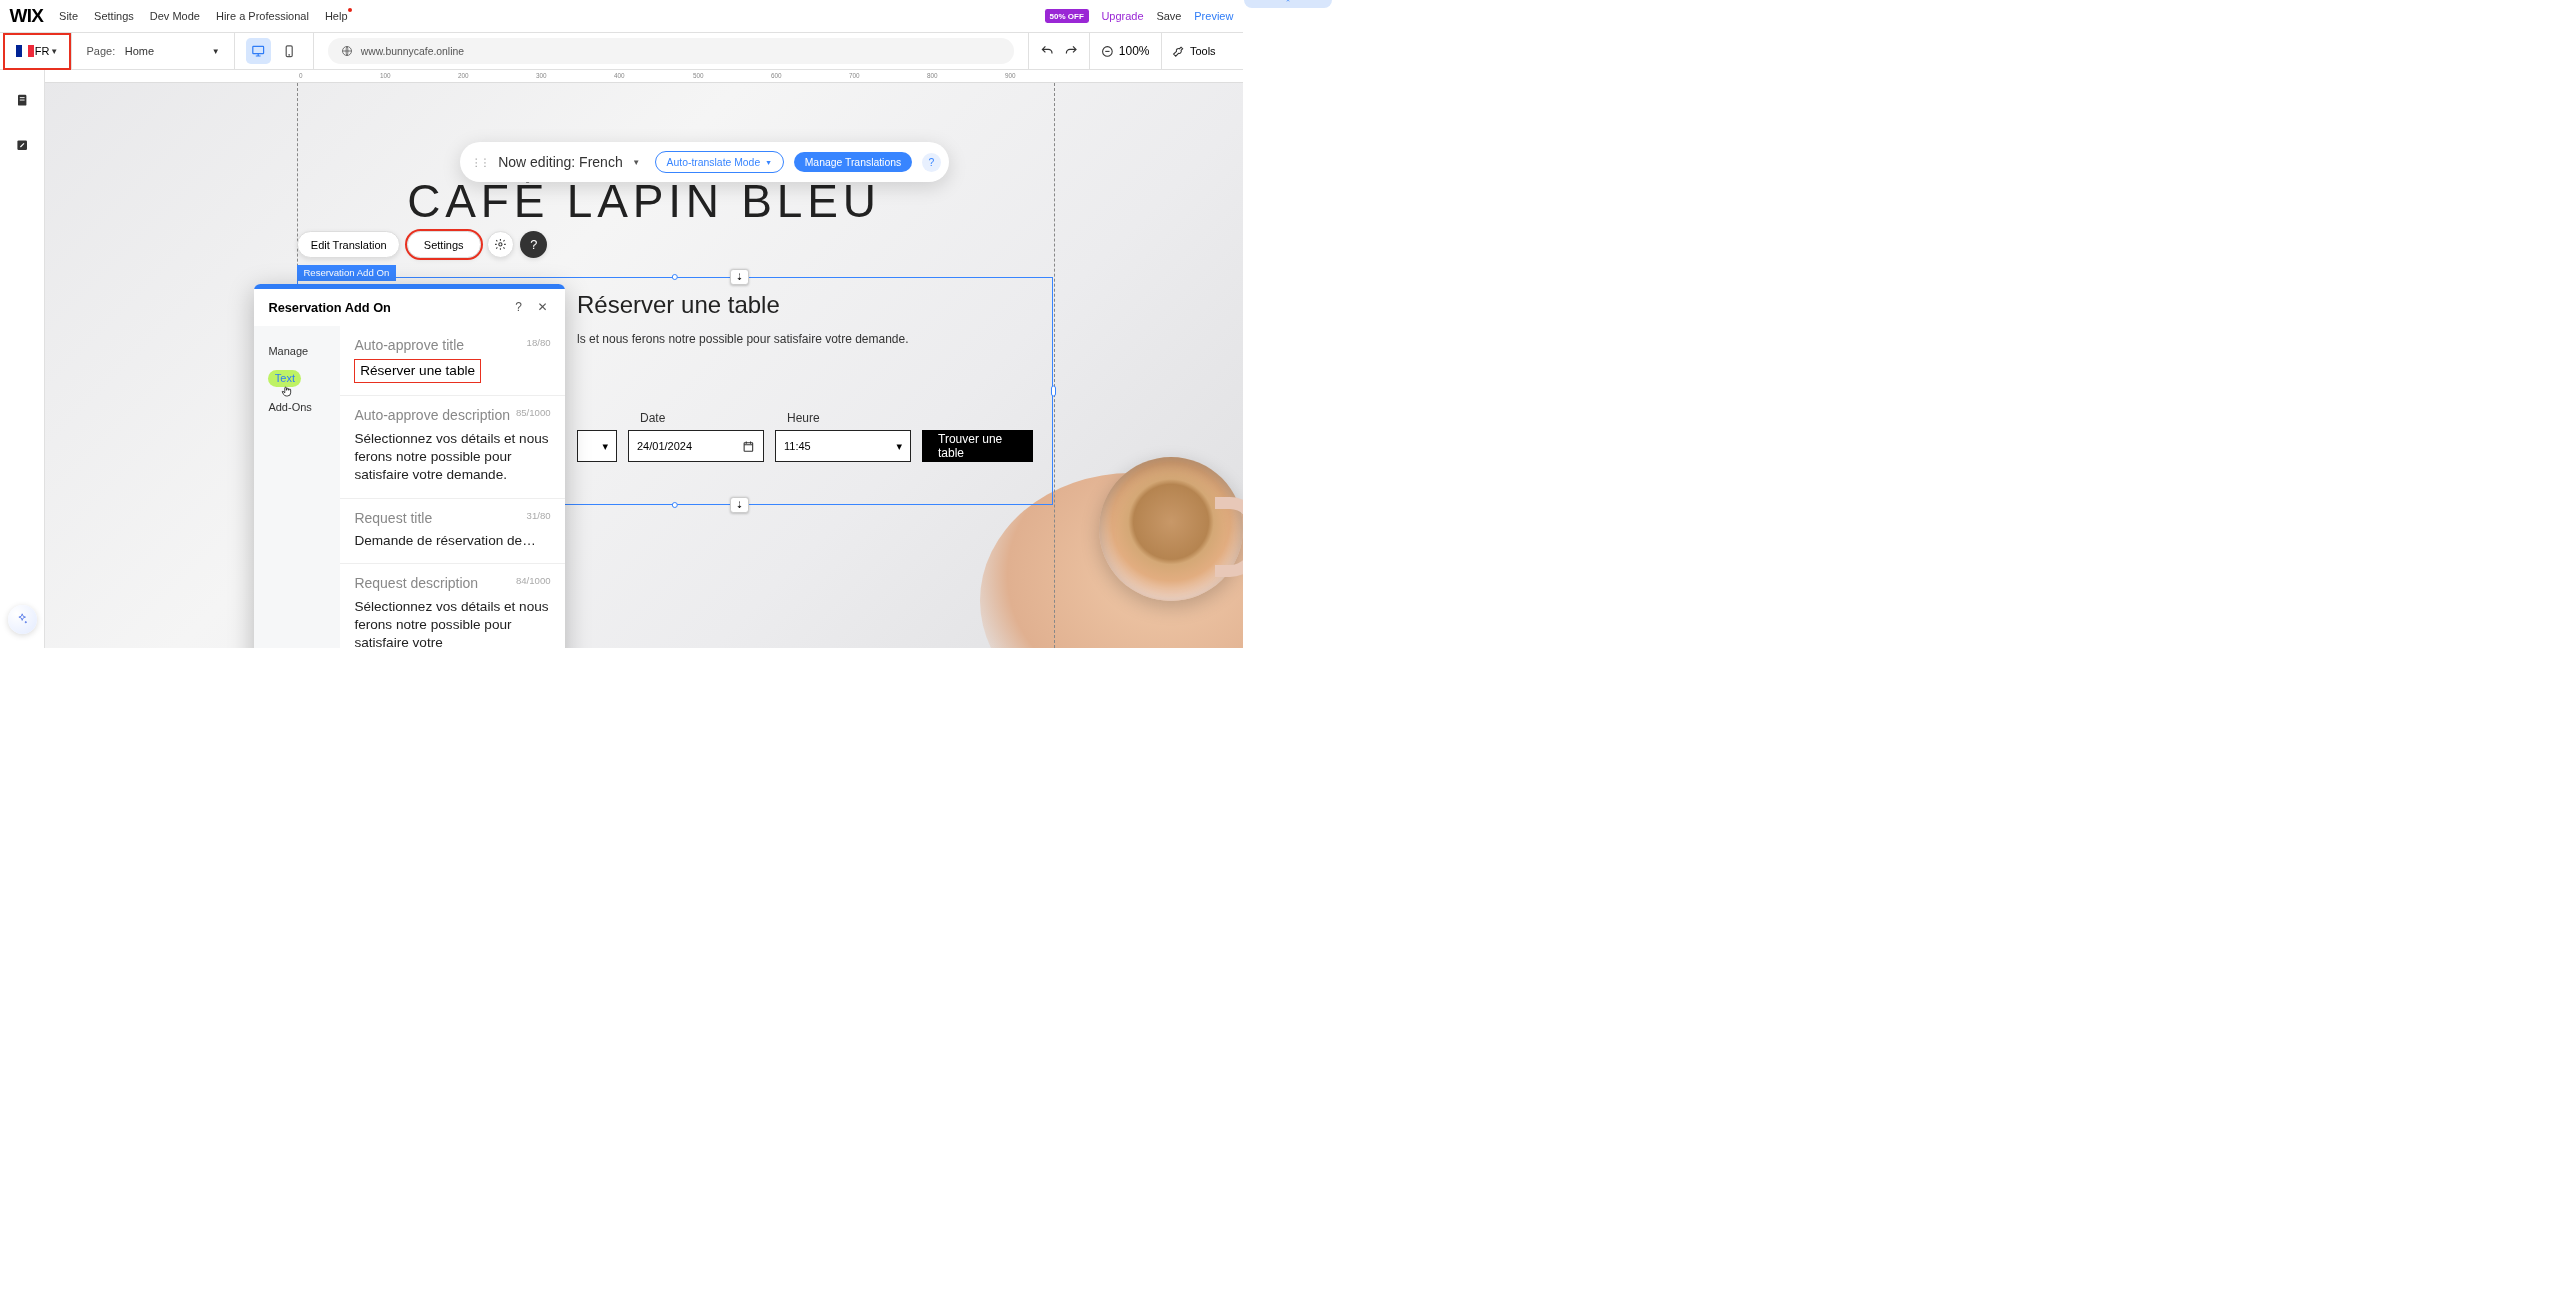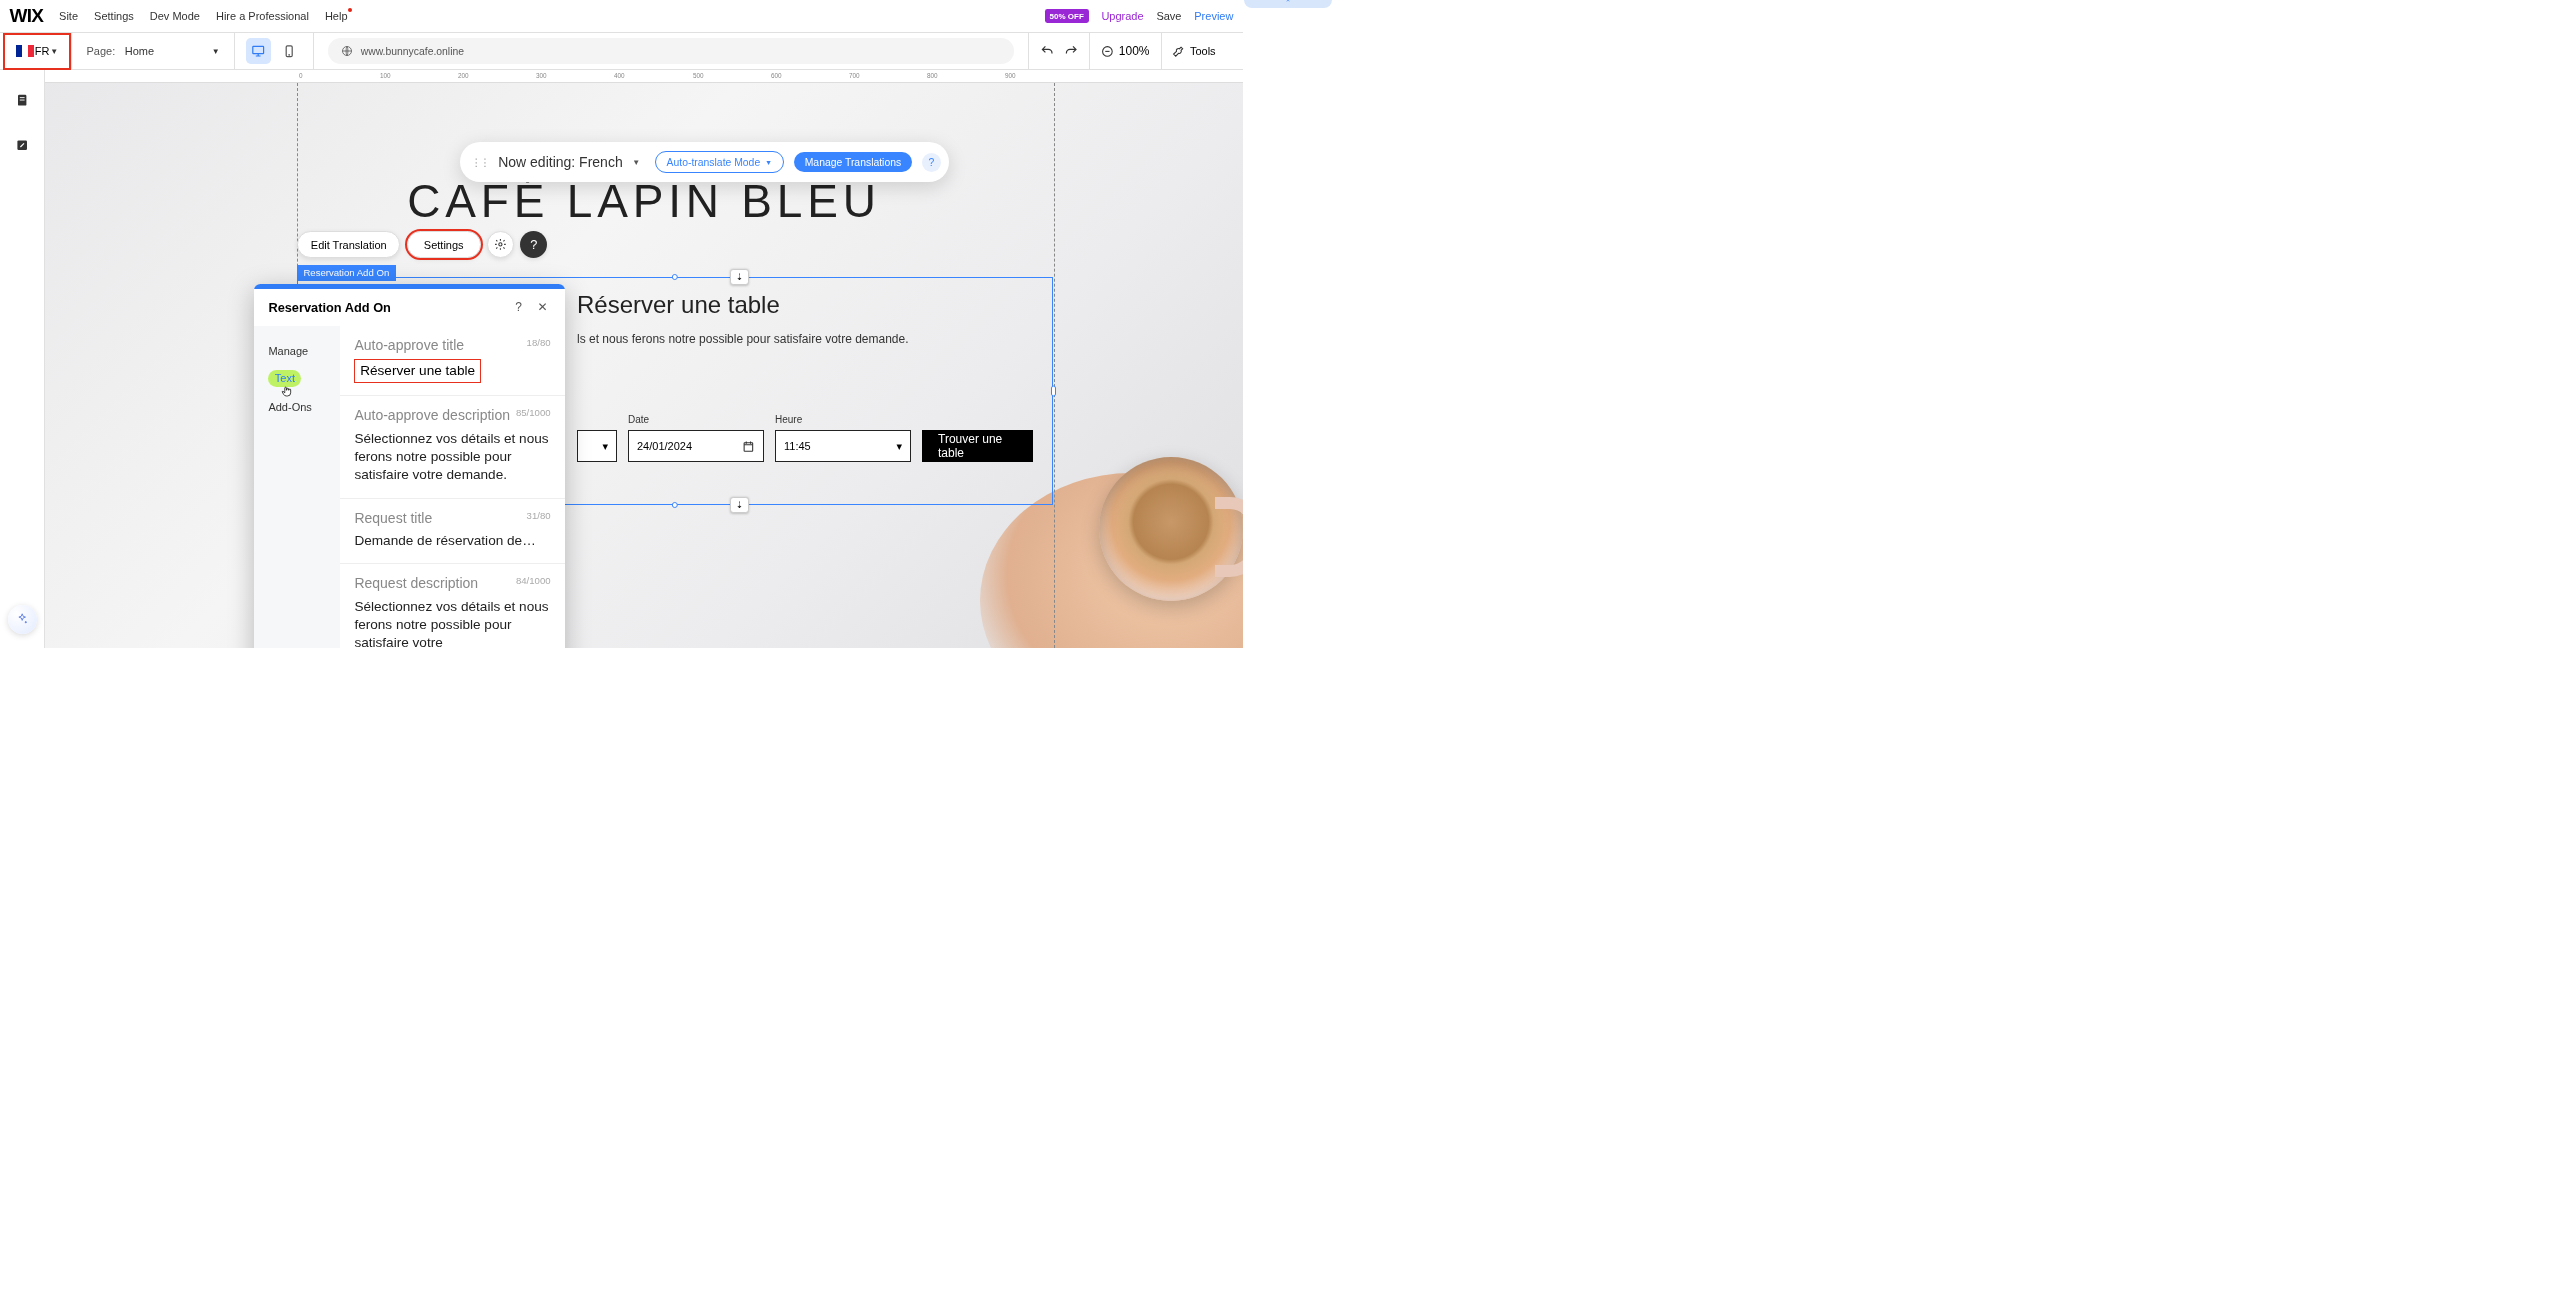--- a/index.html
+++ b/index.html
@@ -76,21 +76,21 @@
 .stretch-btn { position: absolute; width: 19px; height: 16px; background: #fff; border: 0.8px solid #ccc; border-radius: 3.2px; display: flex; align-items: center; justify-content: center; font-size: 8.8px; box-shadow: 0 0.8px 2.4px rgba(0,0,0,0.2);}
 .stretch-top { top: -8.8px; right: 303px; }
 .stretch-bot { bottom: -8.8px; right: 303px; }
 
 
 .res-widget { position: absolute; inset: 12.8px 19px; background: transparent; z-index: 56; pointer-events: none; }
 .res-title { font-size: 24px; color: #222; margin-bottom: 12.8px; }
 .res-desc { font-size: 12px; color: #333; }
 .res-row { position: absolute; bottom: 29px; left: 0; right: 0; display: flex; gap: 11px; align-items: flex-end; }
 .res-field { display: flex; flex-direction: column; gap: 4.8px; }
-.res-label { font-size: 10px; color: #333; }
+.res-label { font-size: 12px; color: #333; margin-left: 12px; }
 .res-input { height: 32px; border: 0.8px solid #222; background: #fff; padding: 0 8px; display: flex; align-items: center; justify-content: space-between; font-size: 11px; min-width: 136px; gap: 8px;}
 .res-input.narrow { min-width: 40px; }
 .res-btn { height: 32px; background: #000; color: #fff; padding: 0 16px; display: flex; align-items: center; font-size: 12px; }
 
 
 .panel { position: absolute; top: 214px; left: 209px; width: 311px; background: #fff; border-radius: 6.4px; box-shadow: 0 6.4px 25.5px rgba(0,0,0,0.25); z-index: 80; overflow: hidden; }
 .panel-topline { height: 4.8px; background: #2f7cf6; }
 .panel-head { display: flex; align-items: center; padding: 11px 14.4px; }
 .panel-title { font-size: 12.8px; font-weight: 600; flex: 1; }
 .panel-head-ico { width: 16px; text-align: center; color: #555; cursor: pointer; font-size: 12px; margin-left: 8px;}

